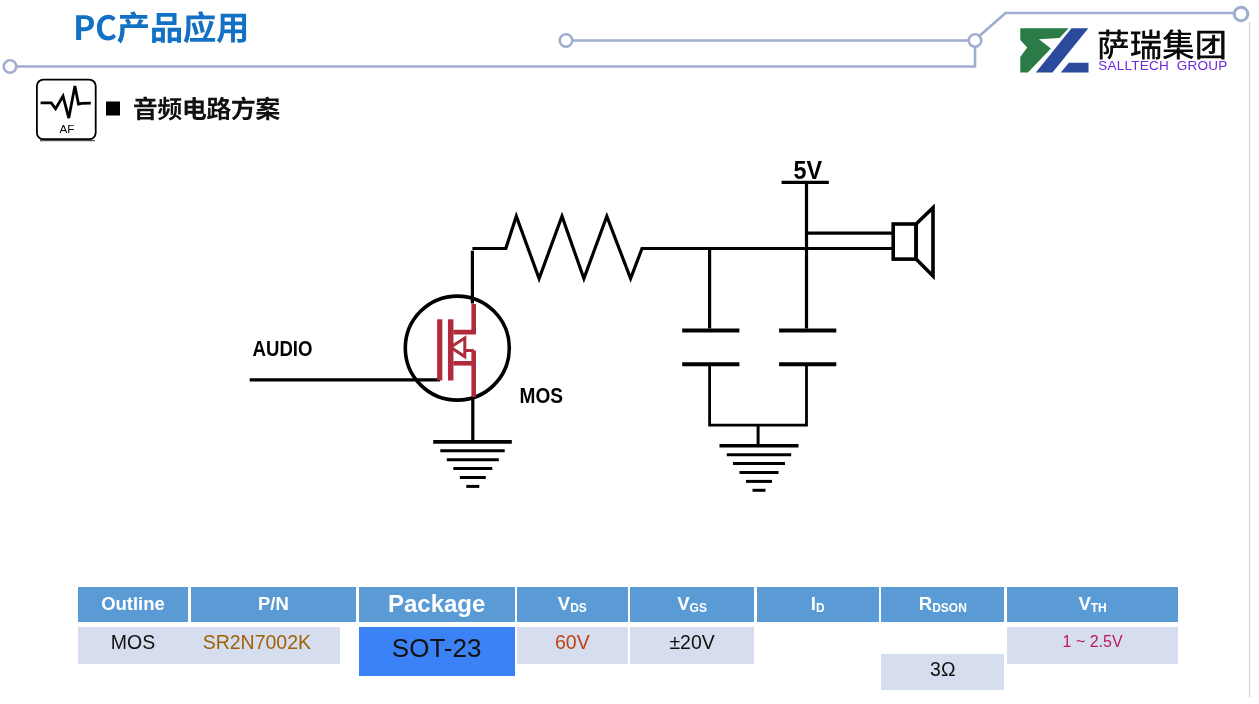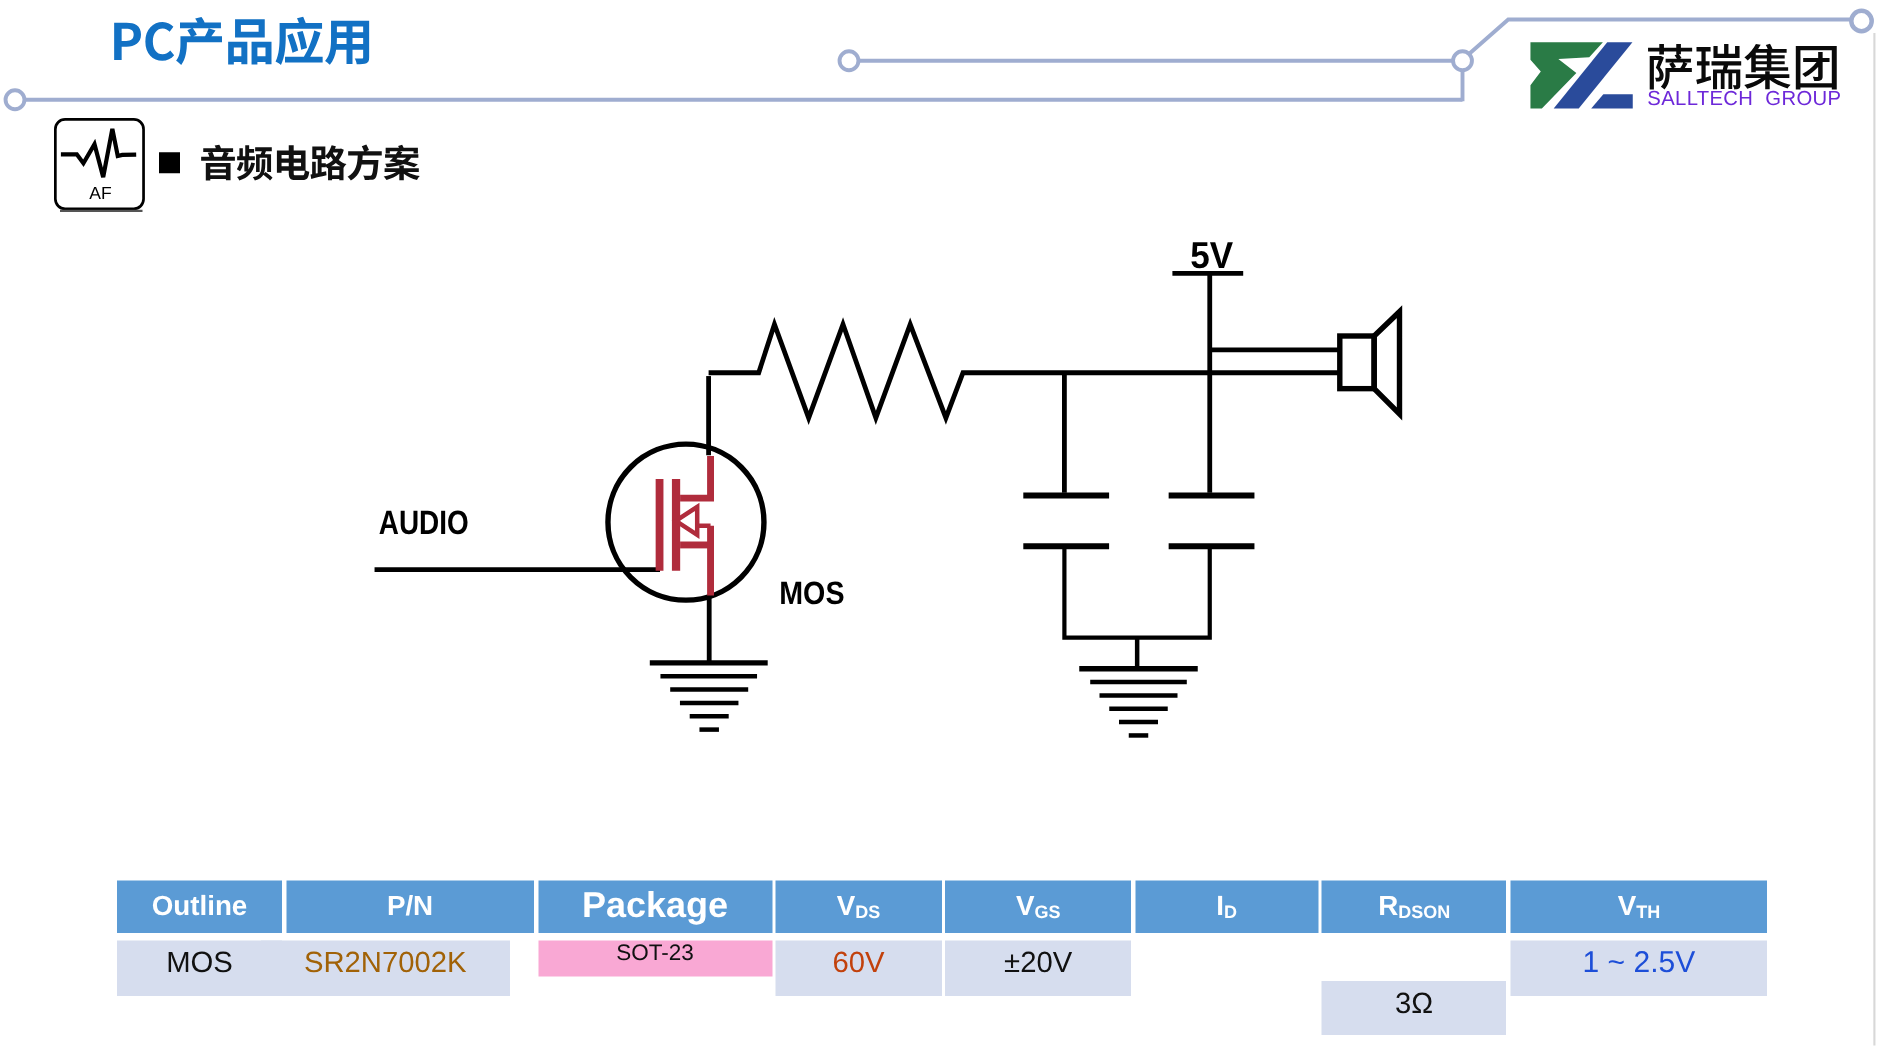--- a/index.html
+++ b/index.html
@@ -97,23 +97,23 @@
     <text x="519.5" y="402.5" font-size="21.5" textLength="43.5" lengthAdjust="spacingAndGlyphs">MOS</text>
     <text x="793.5" y="178.5" font-size="25" textLength="28.6" lengthAdjust="spacingAndGlyphs">5V</text>
   </g>
 </svg>
 
 <div class="abs" style="left:78.0px;top:586.5px;width:110px;height:35.4px;background:#5b9bd5;color:#fff;font-size:18.5px;font-weight:bold;padding-bottom:0px;display:flex;align-items:center;justify-content:center;white-space:nowrap">Outline</div>
 <div class="abs" style="left:78.0px;top:626.7px;width:110.1px;height:36.9px;background:#d6ddee;color:#111;font-size:19.5px;font-weight:normal;padding-bottom:6px;display:flex;align-items:center;justify-content:center;white-space:nowrap">MOS</div>
 <div class="abs" style="left:190.5px;top:586.5px;width:165.7px;height:35.4px;background:#5b9bd5;color:#fff;font-size:18.5px;font-weight:bold;padding-bottom:0px;display:flex;align-items:center;justify-content:center;white-space:nowrap">P/N</div>
 <div class="abs" style="left:174px;top:626.7px;width:165.7px;height:36.9px;background:#d6ddee;color:#a16207;font-size:19.5px;font-weight:normal;padding-bottom:6px;display:flex;align-items:center;justify-content:center;white-space:nowrap">SR2N7002K</div>
 <div class="abs" style="left:358.6px;top:586.5px;width:156.1px;height:35.4px;background:#5b9bd5;color:#fff;font-size:24px;font-weight:bold;padding-bottom:0px;display:flex;align-items:center;justify-content:center;white-space:nowrap">Package</div>
-<div class="abs" style="left:358.6px;top:626.7px;width:156.1px;height:24px;background:#f9a8d4;color:#111;font-size:15px;font-weight:normal;padding-bottom:6px;display:flex;align-items:center;justify-content:center;white-space:nowrap">SOT-23</div>
+<div class="abs" style="left:358.6px;top:626.7px;width:156.1px;height:49px;background:#3b82f6;color:#111;font-size:26px;font-weight:normal;padding-bottom:6px;display:flex;align-items:center;justify-content:center;white-space:nowrap">SOT-23</div>
 <div class="abs" style="left:517.1px;top:586.5px;width:110.5px;height:35.4px;background:#5b9bd5;color:#fff;font-size:18.5px;font-weight:bold;padding-bottom:0px;display:flex;align-items:center;justify-content:center;white-space:nowrap">V<span style="font-size:12px;position:relative;top:4px">DS</span></div>
 <div class="abs" style="left:517.1px;top:626.7px;width:110.5px;height:36.9px;background:#d6ddee;color:#c2410c;font-size:19.5px;font-weight:normal;padding-bottom:6px;display:flex;align-items:center;justify-content:center;white-space:nowrap">60V</div>
 <div class="abs" style="left:630.0px;top:586.5px;width:124.2px;height:35.4px;background:#5b9bd5;color:#fff;font-size:18.5px;font-weight:bold;padding-bottom:0px;display:flex;align-items:center;justify-content:center;white-space:nowrap">V<span style="font-size:12px;position:relative;top:4px">GS</span></div>
 <div class="abs" style="left:630.0px;top:626.7px;width:124.2px;height:36.9px;background:#d6ddee;color:#111;font-size:19.5px;font-weight:normal;padding-bottom:6px;display:flex;align-items:center;justify-content:center;white-space:nowrap">±20V</div>
 <div class="abs" style="left:756.6px;top:586.5px;width:122.2px;height:35.4px;background:#5b9bd5;color:#fff;font-size:18.5px;font-weight:bold;padding-bottom:0px;display:flex;align-items:center;justify-content:center;white-space:nowrap">I<span style="font-size:12px;position:relative;top:4px">D</span></div>
 <div class="abs" style="left:881.2px;top:586.5px;width:123.2px;height:35.4px;background:#5b9bd5;color:#fff;font-size:18.5px;font-weight:bold;padding-bottom:0px;display:flex;align-items:center;justify-content:center;white-space:nowrap">R<span style="font-size:12px;position:relative;top:4px">DSON</span></div>
 <div class="abs" style="left:881.2px;top:654px;width:123.2px;height:36px;background:#d6ddee;color:#111;font-size:19.5px;font-weight:normal;padding-bottom:6px;display:flex;align-items:center;justify-content:center;white-space:nowrap">3Ω</div>
 <div class="abs" style="left:1006.8px;top:586.5px;width:171.6px;height:35.4px;background:#5b9bd5;color:#fff;font-size:18.5px;font-weight:bold;padding-bottom:0px;display:flex;align-items:center;justify-content:center;white-space:nowrap">V<span style="font-size:12px;position:relative;top:4px">TH</span></div>
-<div class="abs" style="left:1006.8px;top:626.7px;width:171.6px;height:36.9px;background:#d6ddee;color:#1d4ed8;font-size:20px;font-weight:normal;padding-bottom:6px;display:flex;align-items:center;justify-content:center;white-space:nowrap">1 ~ 2.5V</div>
+<div class="abs" style="left:1006.8px;top:626.7px;width:171.6px;height:36.9px;background:#d6ddee;color:#be185d;font-size:16px;font-weight:normal;padding-bottom:6px;display:flex;align-items:center;justify-content:center;white-space:nowrap">1 ~ 2.5V</div>
 </div>
 
 </body></html>

